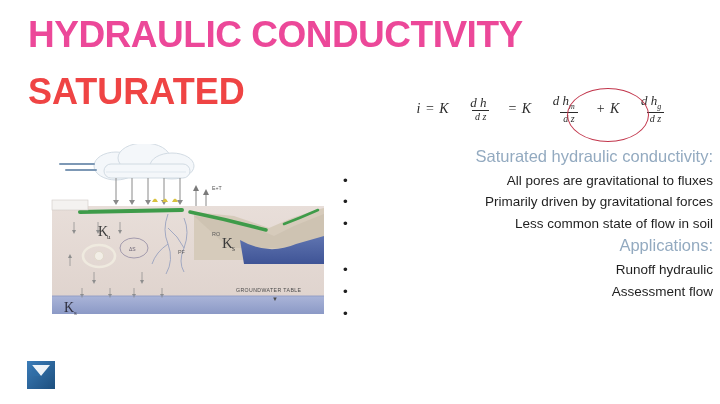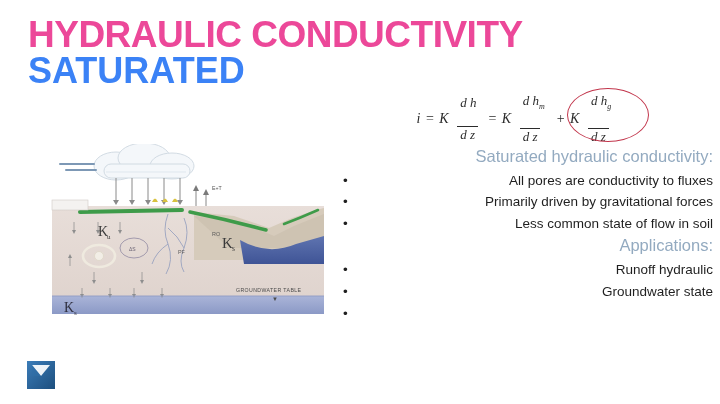--- a/index.html
+++ b/index.html
@@ -32,24 +32,24 @@
     font-weight: bold;
     color: #ec4899;
     letter-spacing: -0.5px;
     white-space: nowrap;
     font-family: "Liberation Sans", sans-serif;
     text-align: right;
   }
   .title-sub {
     font-size: 36px;
     font-weight: bold;
-    color: #3b82f6;
+    color: #ef4444;
     letter-spacing: 0px;
     white-space: nowrap;
-    margin-top: 0;
+    margin-top: 21px;
     font-family: "Liberation Sans", sans-serif;
   }
 
   
   .equation-wrap {
     position: absolute;
     left: 404px;
     top: 88px;
     width: 268px;
     height: 56px;
@@ -64,34 +64,33 @@
     font-style: italic;
     font-size: 14px;
     color: #2b2b2b;
     white-space: nowrap;
   }
   .eq-tok { margin: 0 2.5px; }
   .eq-op { margin: 0 3px; font-style: normal; }
   .frac {
     display: inline-flex;
     flex-direction: column;
-    align-items: flex-start;
-    margin: 0 6px;
+    align-items: flex-end;
+    margin: 0 16px;
     vertical-align: middle;
-    gap: 16px;
   }
   .frac .num {
     padding: 0 3px 1px 3px;
     font-size: 13px;
     line-height: 1.05;
   }
   .frac .den {
     border-top: 1.2px solid #2b2b2b;
     padding: 1px 3px 0 3px;
-    font-size: 13px;
+    font-size: 10px;
     line-height: 1.05;
   }
   .sub {
     font-size: 8px;
     vertical-align: sub;
     font-style: italic;
   }
   .highlight-circle {
     position: absolute;
     left: 163px;
@@ -193,29 +192,29 @@
         <span class="den">d z</span>
       </span>
     </div>
     <div class="highlight-circle"></div>
   </div>
 
   <div class="text-col">
 
     <h2 class="section-head">Saturated hydraulic conductivity:</h2>
     <ul class="bullets">
-      <li><span class="dot">•</span><span>All pores are conductivity to fluxes</span></li>
+      <li><span class="dot">•</span><span>All pores are gravitational to fluxes</span></li>
       <li><span class="dot">•</span><span>Primarily driven by gravitational forces</span></li>
       <li><span class="dot">•</span><span>Less common state of flow in soil</span></li>
     </ul>
 
     <h2 class="section-head second">Applications:</h2>
     <ul class="bullets">
       <li><span class="dot">•</span><span>Runoff hydraulic</span></li>
-      <li><span class="dot">•</span><span>Groundwater state</span></li>
+      <li><span class="dot">•</span><span>Assessment flow</span></li>
       <li><span class="dot">•</span></li>
     </ul>
   </div>
 
   <div class="diagram">
     <svg width="288" height="196" viewBox="0 0 288 196" xmlns="http://www.w3.org/2000/svg">
       <defs>
         <linearGradient id="gw" x1="0" y1="0" x2="0" y2="1">
           <stop offset="0%" stop-color="#aab4d8"></stop>
           <stop offset="100%" stop-color="#8b99c6"></stop>

